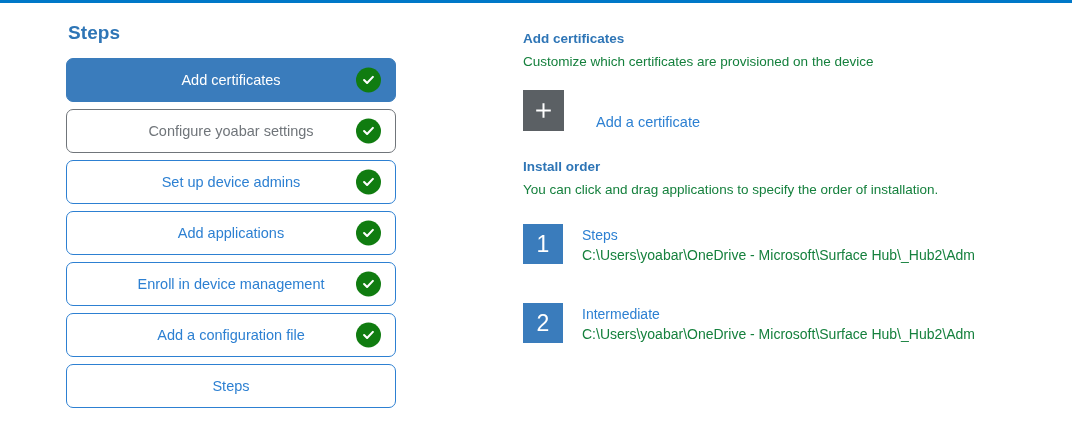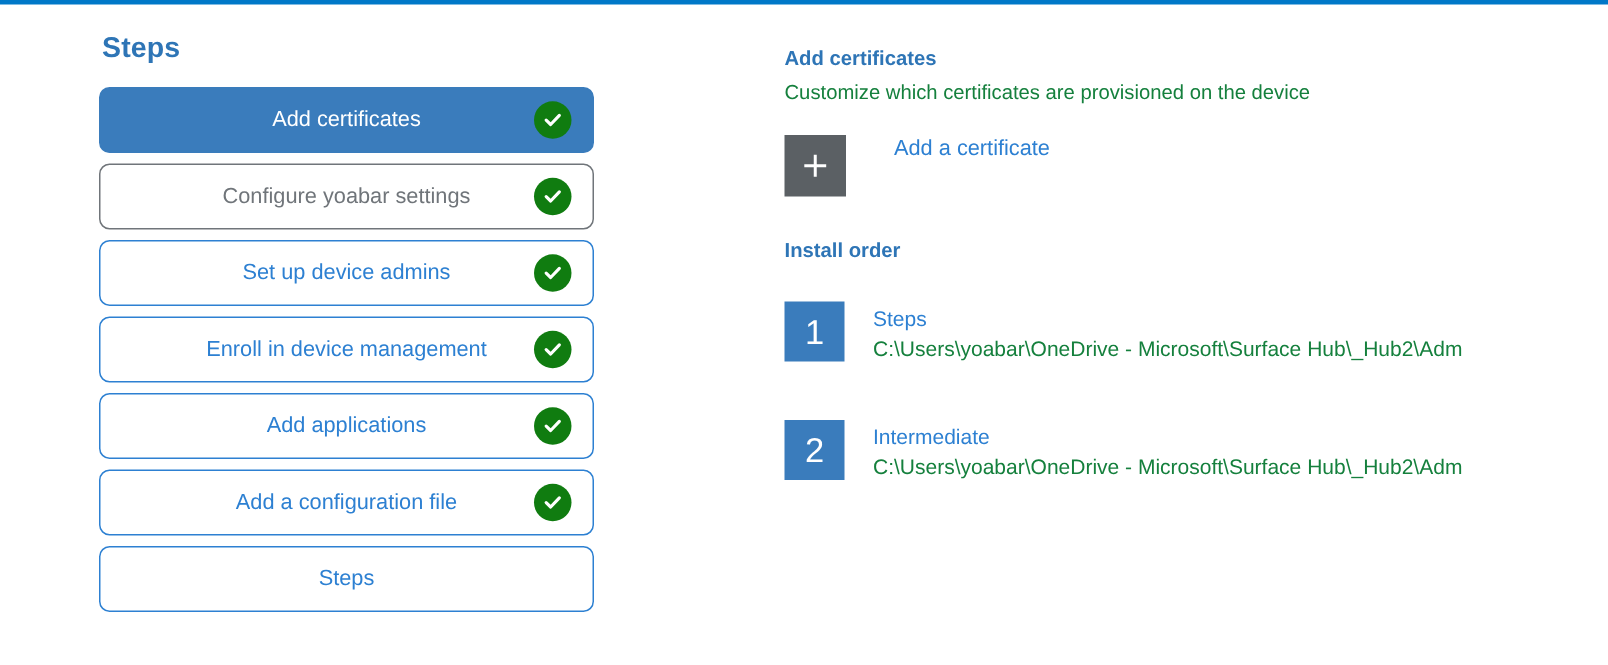--- a/index.html
+++ b/index.html
@@ -119,21 +119,21 @@
   .section-sub {
     font-size: 13.5px;
     color: #15803d;
     line-height: 18px;
     margin: 5px 0 0 0;
     font-weight: normal;
   }
 
   .add-cert-row {
     display: flex;
-    align-items: flex-start;
+    align-items: flex-end;
     margin-top: 19px;
   }
   .plus-tile {
     width: 41px;
     height: 41px;
     background: #5b6064;
     display: flex;
     align-items: center;
     justify-content: center;
     cursor: pointer;
@@ -224,30 +224,30 @@
       <div class="step-btn blue">
         <span class="step-label">Set up device admins</span>
         <span class="check-icon">
           <svg width="15" height="15" viewBox="0 0 15 15">
               <path d="M3.1 7.6 L6.1 10.5 L11.9 4.4" fill="none" stroke="#ffffff" stroke-width="2.1" stroke-linecap="round" stroke-linejoin="round"></path>
             </svg>
         </span>
       </div>
 
       <div class="step-btn blue">
+        <span class="step-label">Add applications</span>
+        <span class="check-icon">
+          <svg width="15" height="15" viewBox="0 0 15 15">
+              <path d="M3.1 7.6 L6.1 10.5 L11.9 4.4" fill="none" stroke="#ffffff" stroke-width="2.1" stroke-linecap="round" stroke-linejoin="round"></path>
+            </svg>
+        </span>
+      </div>
+
+      <div class="step-btn blue">
         <span class="step-label">Enroll in device management</span>
-        <span class="check-icon">
-          <svg width="15" height="15" viewBox="0 0 15 15">
-              <path d="M3.1 7.6 L6.1 10.5 L11.9 4.4" fill="none" stroke="#ffffff" stroke-width="2.1" stroke-linecap="round" stroke-linejoin="round"></path>
-            </svg>
-        </span>
-      </div>
-
-      <div class="step-btn blue">
-        <span class="step-label">Add applications</span>
         <span class="check-icon">
           <svg width="15" height="15" viewBox="0 0 15 15">
               <path d="M3.1 7.6 L6.1 10.5 L11.9 4.4" fill="none" stroke="#ffffff" stroke-width="2.1" stroke-linecap="round" stroke-linejoin="round"></path>
             </svg>
         </span>
       </div>
 
       <div class="step-btn blue">
         <span class="step-label">Add a configuration file</span>
         <span class="check-icon">
@@ -273,20 +273,21 @@
       <span class="plus-tile">
         <svg width="21" height="21" viewBox="0 0 21 21">
             <path d="M10.5 3.2 V17.8 M3.2 10.5 H17.8" stroke="#ffffff" stroke-width="2" stroke-linecap="butt"></path>
           </svg>
       </span>
       <span class="add-cert-label">Add a certificate</span>
     </div>
 
     <div class="install-order-block">
       <h3 class="section-head">Install order</h3>
+      <p class="section-sub">You can click and drag applications to specify the order of installation.</p>
 
       <div class="order-list">
 
         <div class="order-item">
           <span class="order-badge">1</span>
           <span class="order-text">
             <div class="order-name">Steps</div>
             <div class="order-path">C:\Users\yoabar\OneDrive - Microsoft\Surface Hub\_Hub2\Adm</div>
           </span>
         </div>

